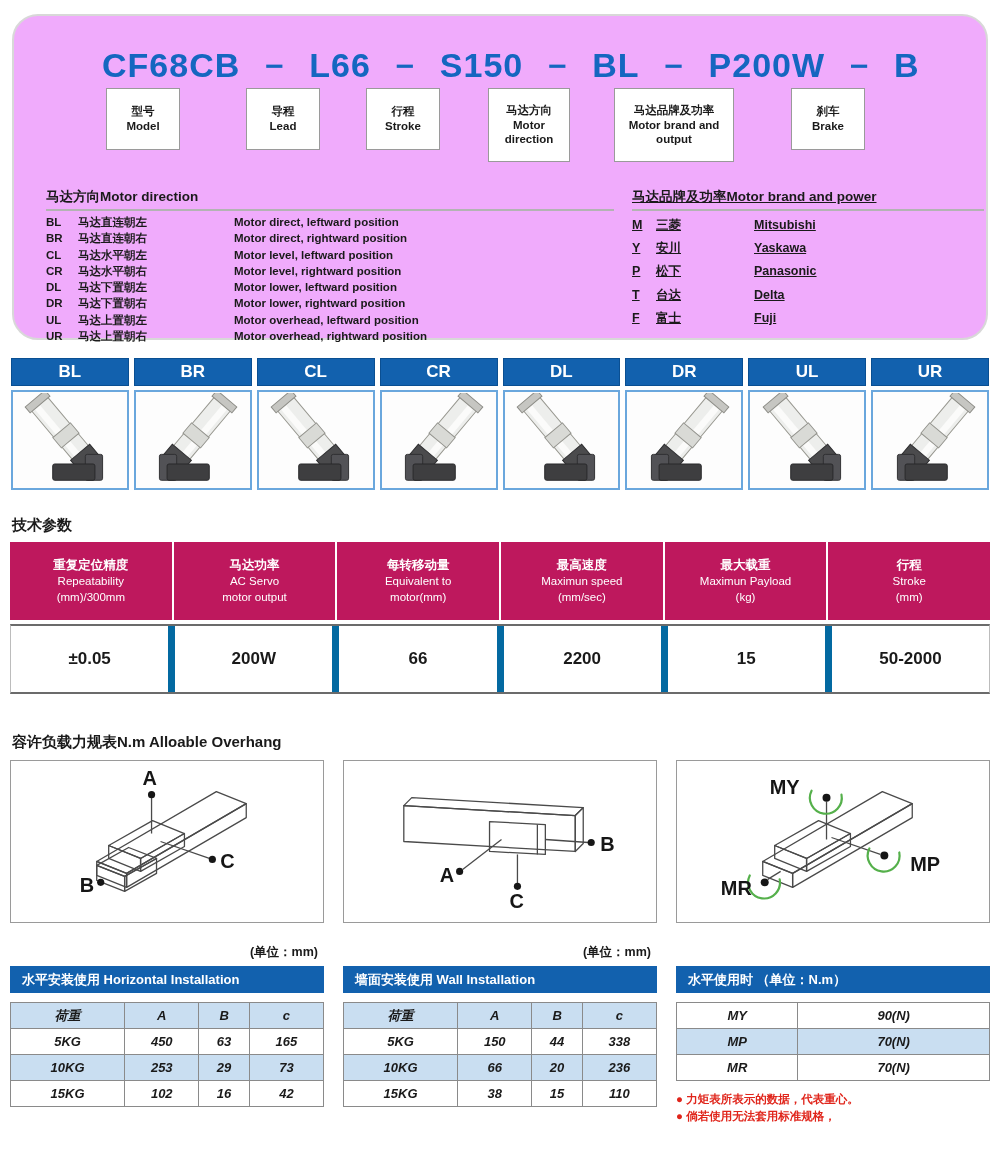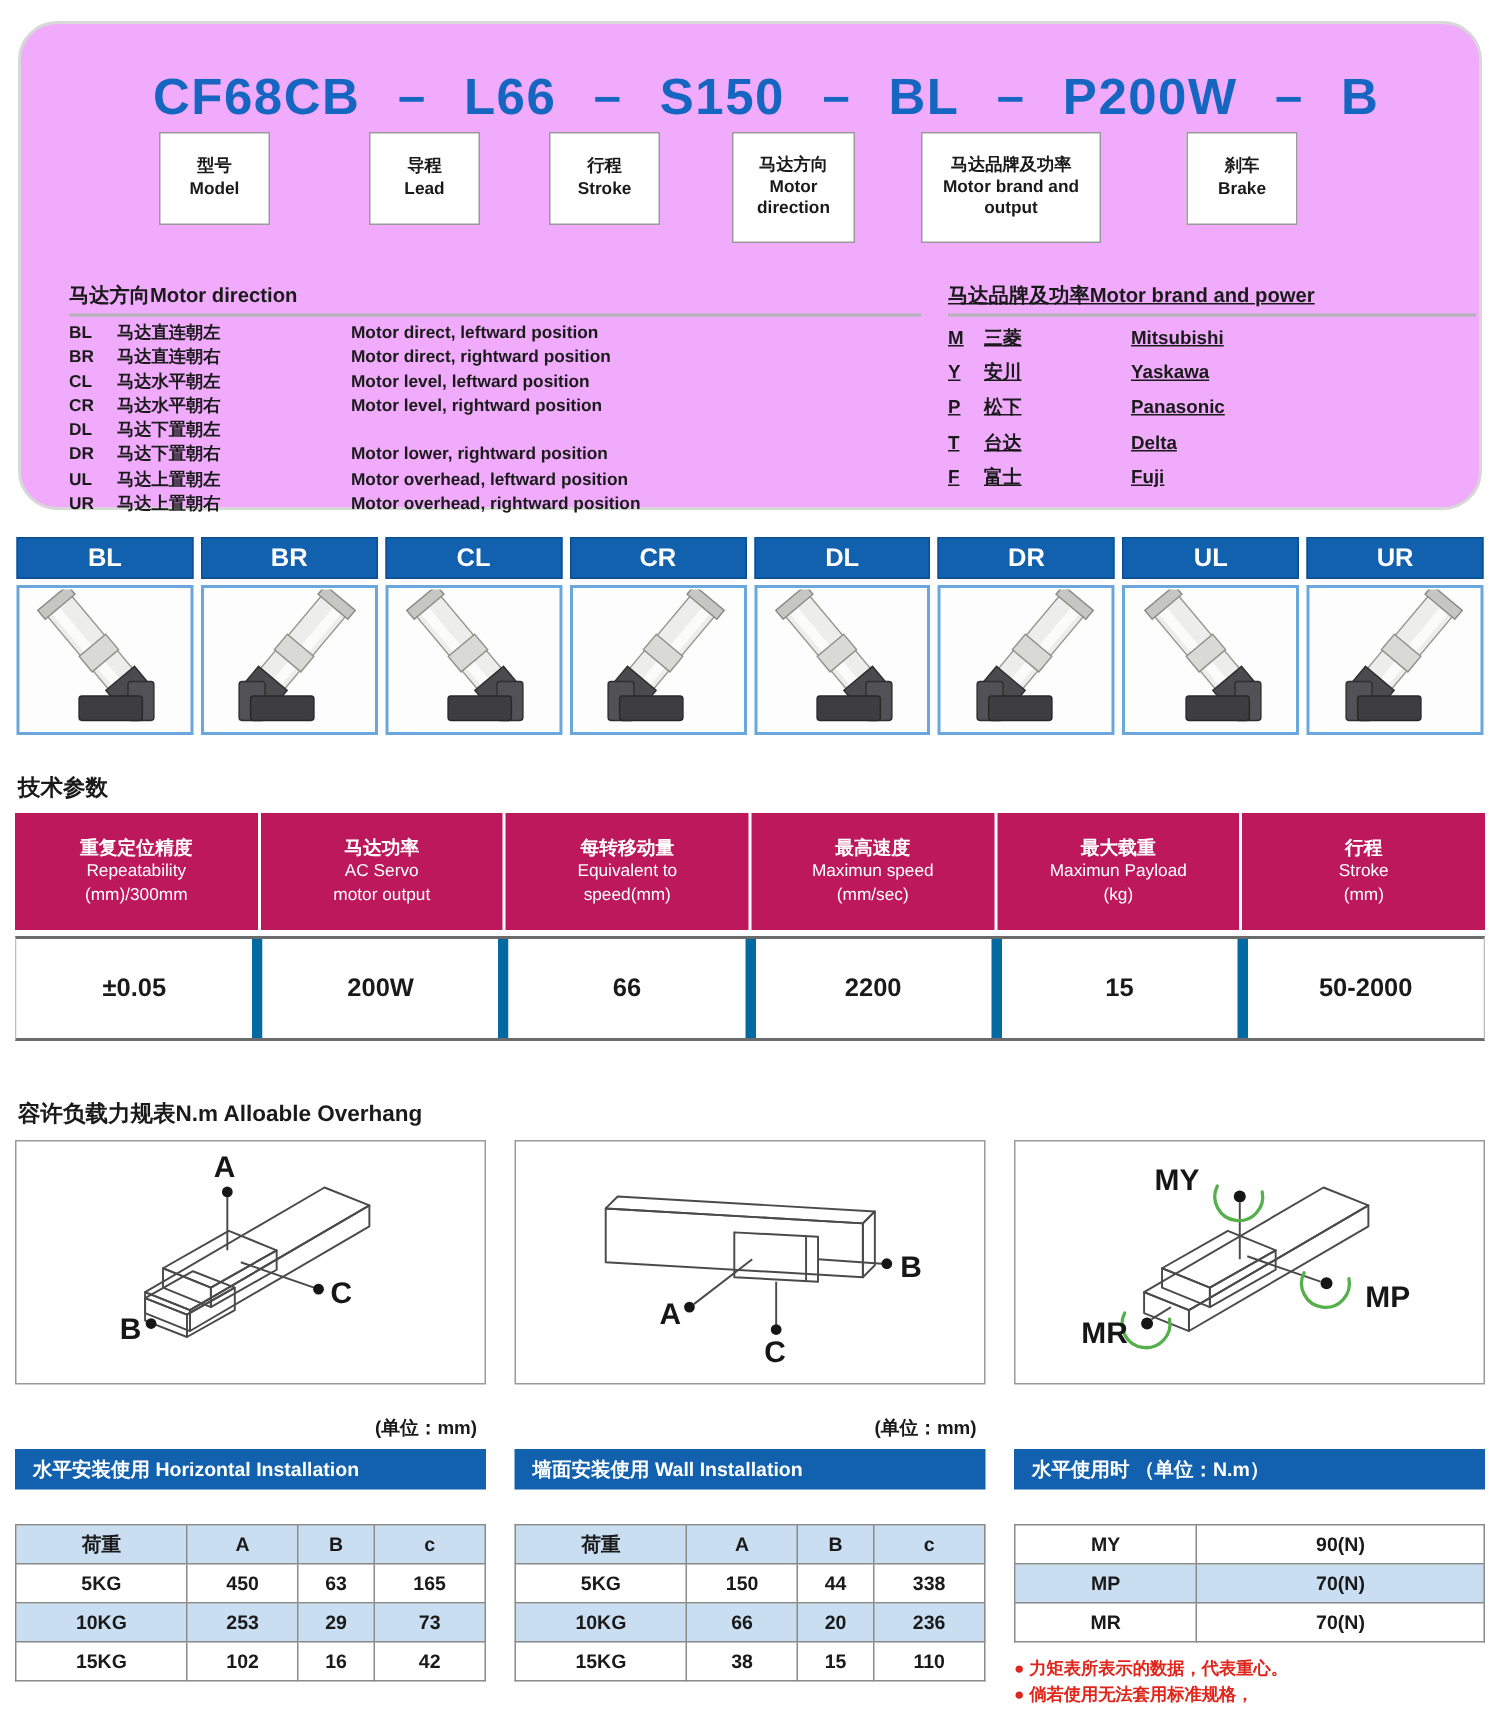--- a/index.html
+++ b/index.html
@@ -65,21 +65,21 @@
   .dot  { fill:#161616; stroke:none; }
   .dlabel { font-size:20px; font-weight:bold; fill:#161616; font-family:"Liberation Sans",sans-serif; }
   .garc { fill:none; stroke:#55b04b; stroke-width:2.2; stroke-linecap:round; }
 
   
   .bottom { position:absolute; left:10px; top:944px; width:980px; display:flex; gap:19px; }
   .b-col { flex:1; }
   .unit-row { height:22px; text-align:right; font-size:12.5px; font-weight:bold; padding-right:6px; }
   .bar { height:27px; background:#1261ae; color:#fff; font-size:13px; font-weight:bold;
          display:flex; align-items:center; padding-left:12px; }
-  table.grid { width:100%; border-collapse:collapse; margin-top:23px; }
+  table.grid { width:100%; border-collapse:collapse; margin-top:9px;font-style:italic; }
   table.grid td { border:1px solid #8a8a8a; height:26px; text-align:center;
                   font-size:13px; font-weight:bold; background:#fff; }
   table.grid tr.shade td { background:#c9def1; }
   .notes { margin-top:10px; color:#e0251b; font-size:11.5px; font-weight:bold; line-height:1.5; }
   .note-indent { padding-left:15px; }
 </style>
 </head>
 <body>
 
 <div class="page">
@@ -159,20 +159,21 @@
         <span class="en">Motor level, leftward position</span>
       </div>
       <div class="dir-row">
         <span class="code">CR</span>
         <span class="zh">马达水平朝右</span>
         <span class="en">Motor level, rightward position</span>
       </div>
       <div class="dir-row">
         <span class="code">DL</span>
         <span class="zh">马达下置朝左</span>
+        <span class="en">Motor lower, leftward position</span>
       </div>
       <div class="dir-row">
         <span class="code">DR</span>
         <span class="zh">马达下置朝右</span>
         <span class="en">Motor lower, rightward position</span>
       </div>
       <div class="dir-row">
         <span class="code">UL</span>
         <span class="zh">马达上置朝左</span>
         <span class="en">Motor overhead, leftward position</span>
@@ -290,21 +291,21 @@
       <span>(mm)/300mm</span>
     </div>
     <div class="th-cell">
       <span class="zh">马达功率</span>
       <span>AC Servo</span>
       <span>motor output</span>
     </div>
     <div class="th-cell">
       <span class="zh">每转移动量</span>
       <span>Equivalent to</span>
-      <span>speed(mm)</span>
+      <span>motor(mm)</span>
     </div>
     <div class="th-cell">
       <span class="zh">最高速度</span>
       <span>Maximun speed</span>
       <span>(mm/sec)</span>
     </div>
     <div class="th-cell">
       <span class="zh">最大载重</span>
       <span>Maximun Payload</span>
       <span>(kg)</span>

